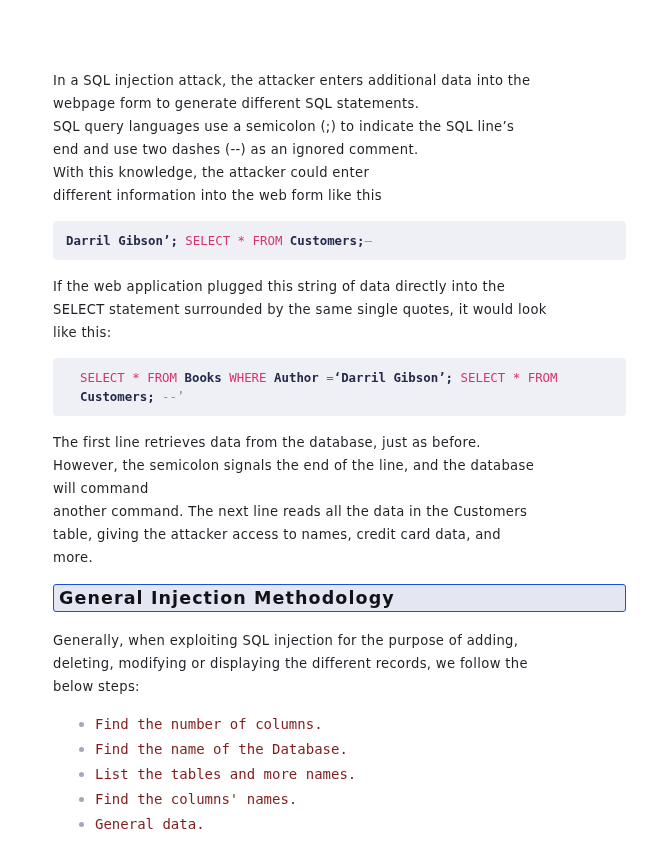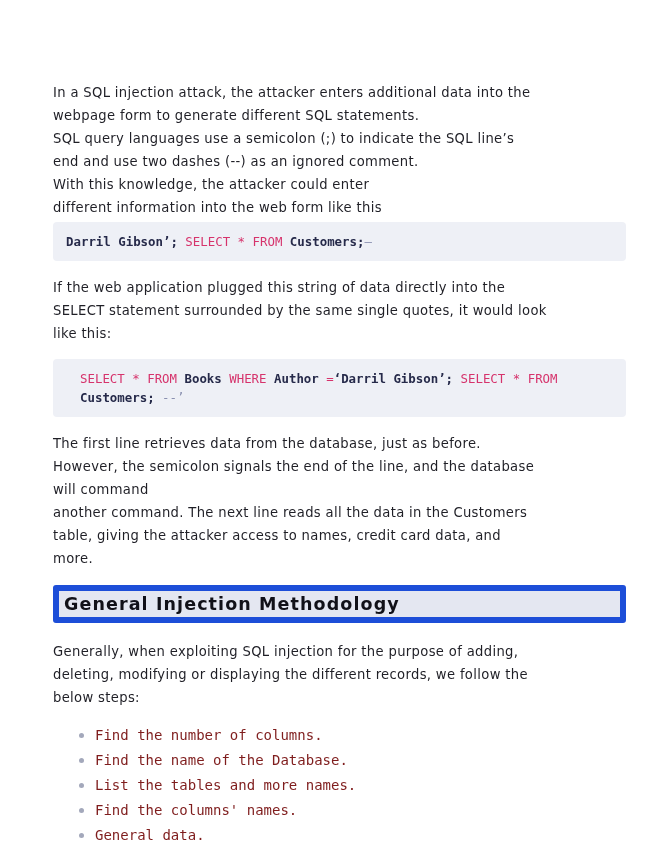--- a/index.html
+++ b/index.html
@@ -44,21 +44,21 @@
       color: #262a4a;
       font-weight: bold;
       white-space: nowrap;
     }
     .codeblock .line { display: block; }
     .kw { color: #d6336c; font-weight: normal; }
     .cm { color: #8a90b0; font-weight: normal; }
     .heading {
       margin: 0;
       background: #e4e7f1;
-      border: 6px solid #1d4ed8;
+      border: 1px solid #1d4ed8;
       border-radius: 3px;
       font-family: "DejaVu Sans", "Liberation Sans", sans-serif;
       font-weight: bold;
       font-size: 17.5px;
       letter-spacing: 1.1px;
       line-height: 26px;
       padding: 0 5px;
       color: #111118;
     }
     ul.steps {
@@ -83,30 +83,30 @@
       height: 5px;
       border-radius: 50%;
       background: #a3a8bb;
     }
   </style>
 </head>
 <body>
 
 <div class="content">
 
-  <p class="para" style="margin-top:16px;">
+  <p class="para" style="margin-top:4px;">
     <span class="line">In a SQL injection attack, the attacker enters additional data into the</span>
     <span class="line">webpage form to generate different SQL statements.</span>
     <span class="line">SQL query languages use a semicolon (;) to indicate the SQL line’s</span>
     <span class="line">end and use two dashes (--) as an ignored comment.</span>
     <span class="line">With this knowledge, the attacker could enter</span>
     <span class="line">different information into the web form like this</span>
   </p>
 
-  <div class="codeblock" style="margin-top:4px;">
+  <div class="codeblock" style="margin-top:15px;">
     <span class="line">
       <span>Darril Gibson’; </span><span class="kw">SELECT</span><span> </span><span class="kw">*</span><span> </span><span class="kw">FROM</span><span> Customers;</span><span class="cm">—</span>
     </span>
   </div>
 
   <p class="para" style="margin-top:14px;">
     <span class="line">If the web application plugged this string of data directly into the</span>
     <span class="line">SELECT statement surrounded by the same single quotes, it would look</span>
     <span class="line">like this:</span>
   </p>

